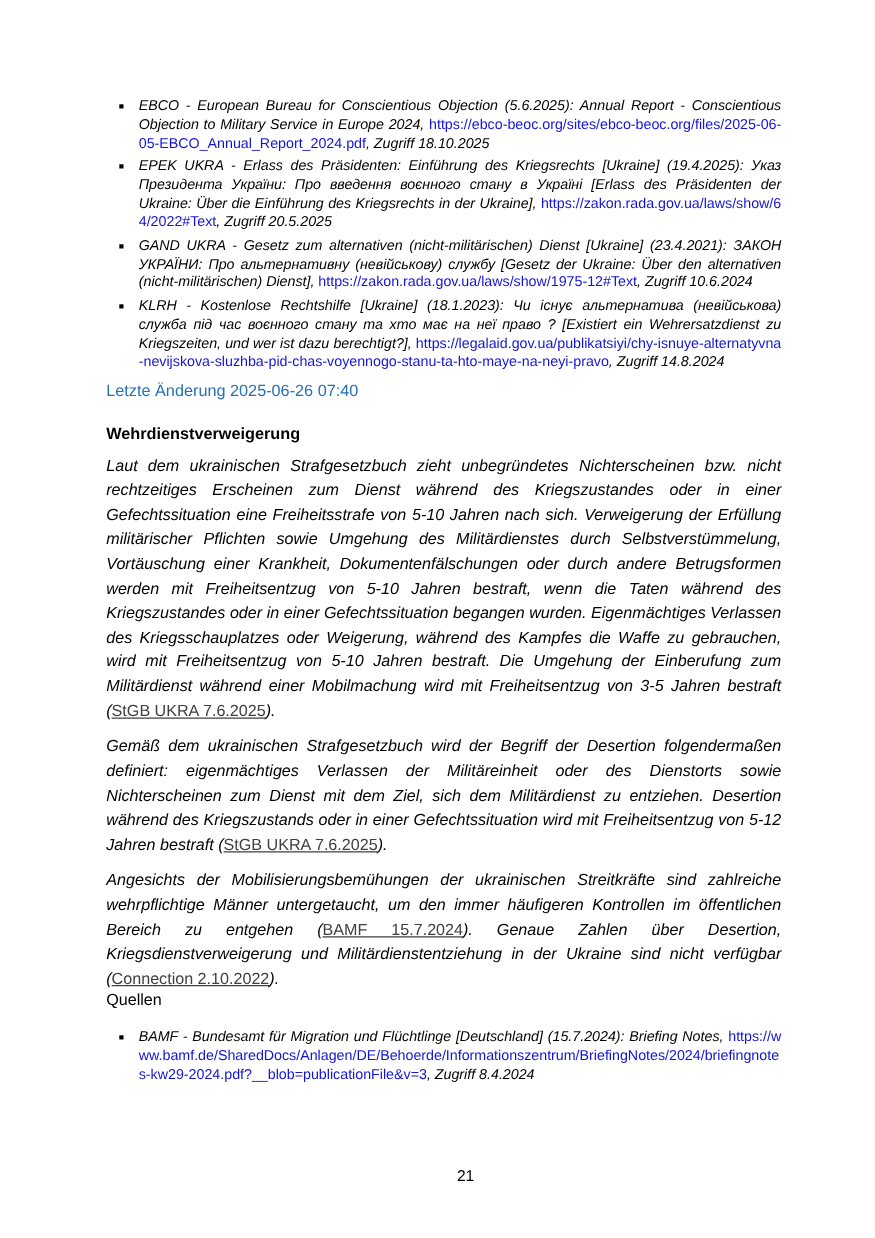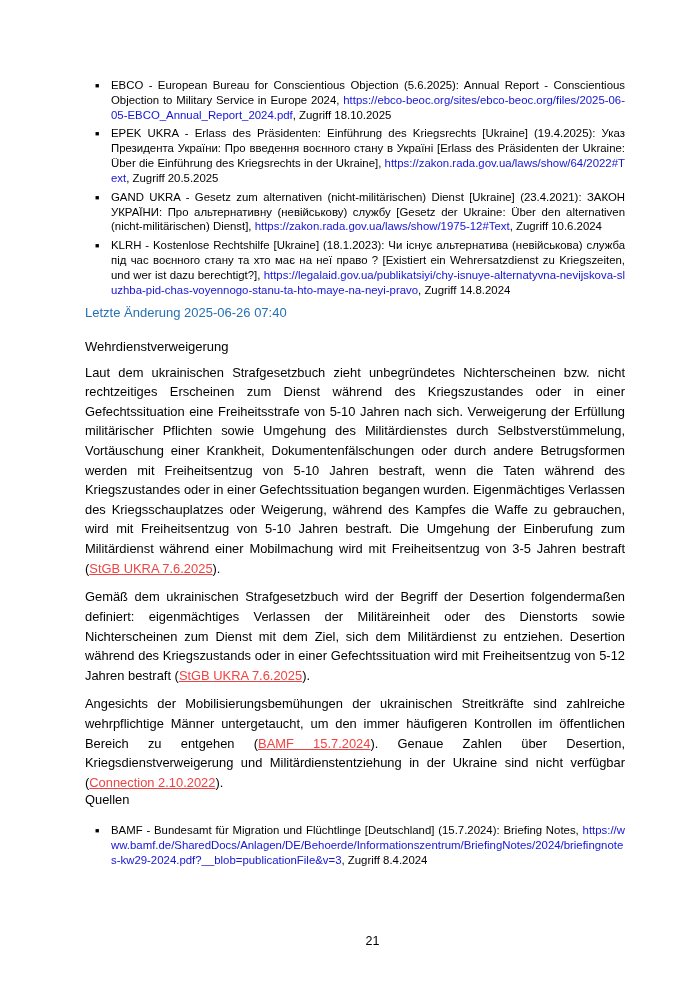--- a/index.html
+++ b/index.html
@@ -24,38 +24,38 @@
     font-size:11.4px;
     line-height:1.3;
     margin-bottom:4px;
     text-align:justify;
   }
   .bullet {
     position:absolute; left:0; top:3px;
     font-size:7px; color:#000;
   }
   .seg-l { color:#1414d6; word-break:break-all; }
-  .seg-r { color:#ef4444; text-decoration:underline; }
-  .seg-p { color:#000; }
+  .seg-r { color:#404040; text-decoration:underline; }
+  .seg-p { color:#000;font-style:italic; }
 
   .section-heading {
     margin-top:24px;
     font-size:14.5px;
     font-weight:bold;
     color:#2671b5;
   }
   .lastmod {
     margin-top:7px;
     font-size:13px;
     color:#2671b5;
   }
   .sub-heading {
     margin-top:19px;
     font-size:13px;
-    font-weight:normal;
+    font-weight:bold;
     color:#000;
   }
   .body-para {
     margin-top:9px;
     font-size:12.9px;
     line-height:1.52;
     text-align:justify;
   }
   .quellen {
     font-size:12.9px;

